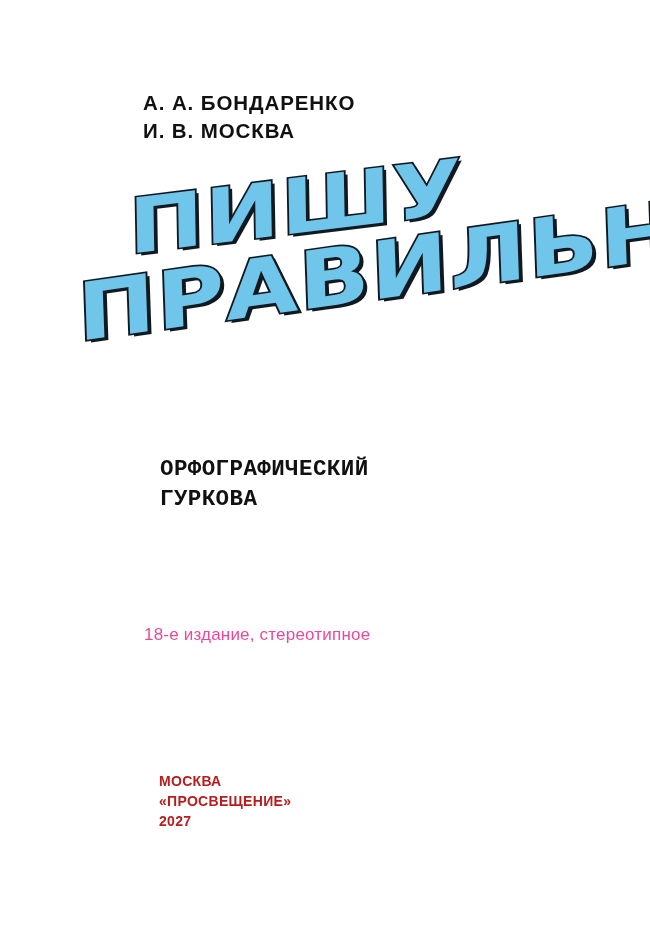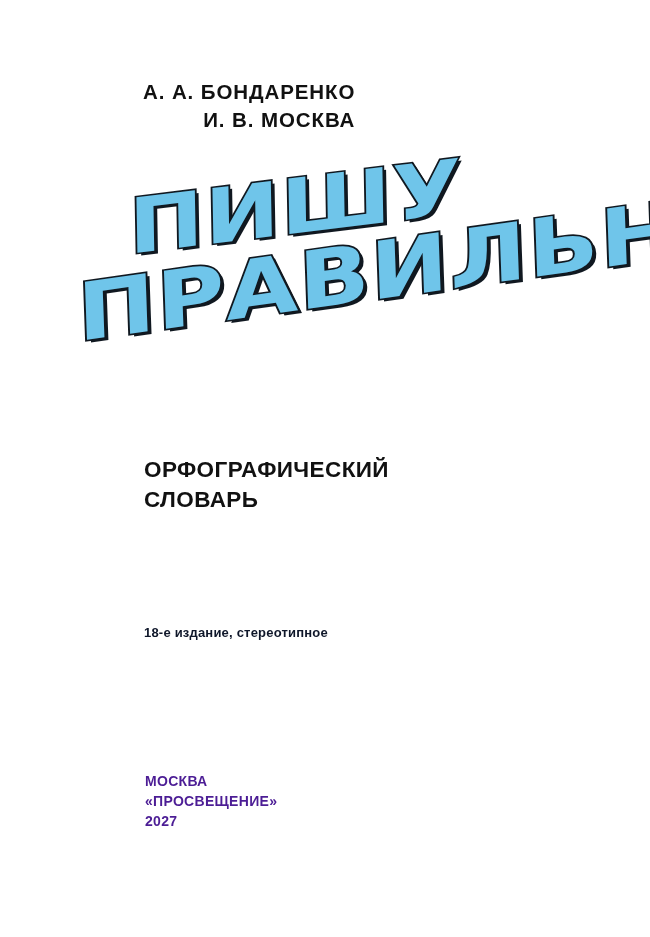--- a/index.html
+++ b/index.html
@@ -20,23 +20,22 @@
   .page {
     position: absolute;
     inset: 0;
     background: #ffffff;
   }
 
   
   .authors {
     position: absolute;
     left: 143px;
-    top: 78px;
+    top: 89px;
     line-height: 1.36;
-    text-align: right;
   }
   .authors .author-line {
     font-size: 20.5px;
     font-weight: bold;
     letter-spacing: 0.9px;
     color: #111111;
     white-space: nowrap;
   }
 
   
@@ -69,77 +68,79 @@
     left: 76px;
     top: 92px;
     font-size: 72px;
     transform: rotate(-8deg) skewX(-6deg) scale(1.3, 1.1);
     transform-origin: left top;
   }
 
   
   .subtitle {
     position: absolute;
-    left: 144px;
+    left: 160px;
     top: 455px;
     line-height: 1.33;
+    font-family: Liberation Mono, monospace;
   }
   .subtitle .sub-line {
     font-size: 22.5px;
     font-weight: bold;
     letter-spacing: 0.4px;
     color: #111111;
     white-space: nowrap;
   }
 
   
   .edition {
     position: absolute;
     left: 144px;
     top: 625px;
-    font-size: 13px;
-    font-weight: bold;
+    font-size: 17px;
+    font-weight: normal;
     letter-spacing: 0.2px;
-    color: #0f172a;
+    color: #ec4899;
     white-space: nowrap;
   }
 
   
   .imprint {
     position: absolute;
     left: 145px;
     top: 772px;
     line-height: 1.42;
   }
   .imprint .imprint-line {
     font-size: 14px;
     font-weight: bold;
     letter-spacing: 0.3px;
-    color: #4c1d95;
+    color: #b91c1c;
     white-space: nowrap;
+    margin-left: 14px;
   }
 </style>
 </head>
 <body>
 
 <div class="page">
 
   <div class="authors">
     <div class="author-line">А. А. БОНДАРЕНКО</div>
     <div class="author-line">И. В. МОСКВА</div>
   </div>
 
   <div class="logo-title">
     <div class="logo-word w1">ПИШУ</div>
     <div class="logo-word w2">ПРАВИЛЬНО</div>
   </div>
 
   <div class="subtitle">
     <div class="sub-line">ОРФОГРАФИЧЕСКИЙ</div>
-    <div class="sub-line">СЛОВАРЬ</div>
+    <div class="sub-line">ГУРКОВА</div>
   </div>
 
   <div class="edition">18-е издание, стереотипное</div>
 
   <div class="imprint">
     <div class="imprint-line">МОСКВА</div>
     <div class="imprint-line">«ПРОСВЕЩЕНИЕ»</div>
     <div class="imprint-line">2027</div>
   </div>
 

